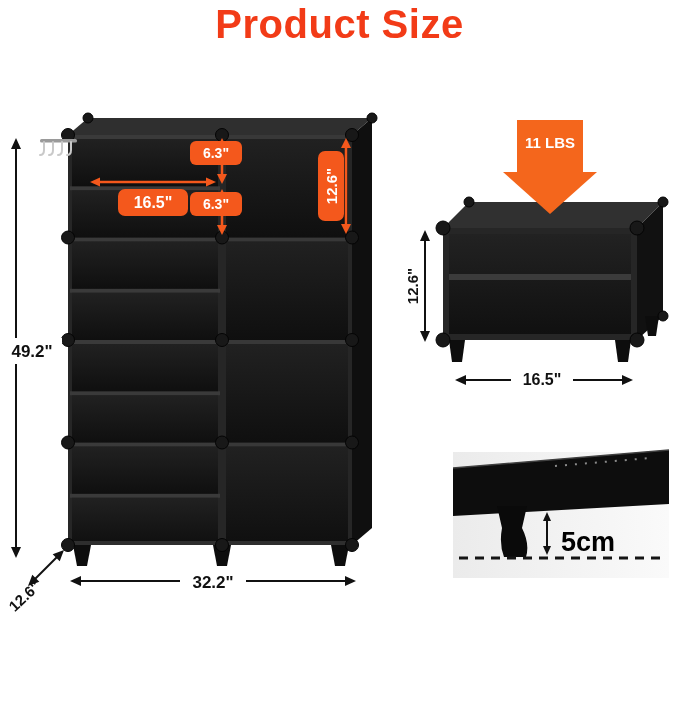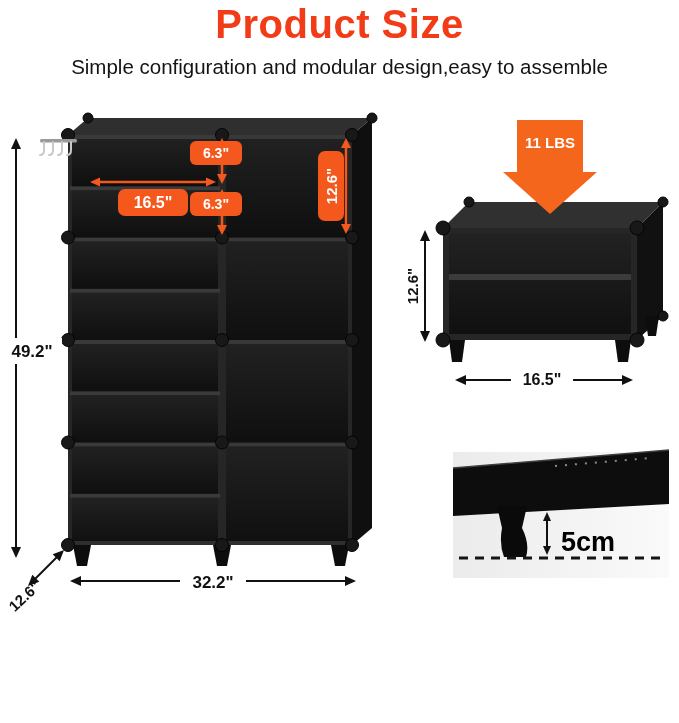--- a/index.html
+++ b/index.html
@@ -15,21 +15,20 @@
   .tile { width:71px; height:71px; border:2.5px solid #2d2d2d; border-radius:16px;
           box-sizing:border-box; background:#fff; display:flex; align-items:center; justify-content:center; }
   svg text { font-family:"Liberation Sans",sans-serif; }
 </style>
 </head>
 <body>
 
 <div class="page">
 
   <div class="title">Product Size</div>
-  <div class="subtitle">Simple configuration and modular design,easy to assemble</div>
 
   <svg class="main-svg" viewBox="0 0 410 552" width="410" height="552">
     <defs>
       <linearGradient id="cellg" x1="0" y1="0" x2="0" y2="1">
         <stop offset="0" stop-color="#212121"></stop>
           <stop offset="1" stop-color="#0f0f0f"></stop>
       </linearGradient>
     </defs>
 
     <g>

